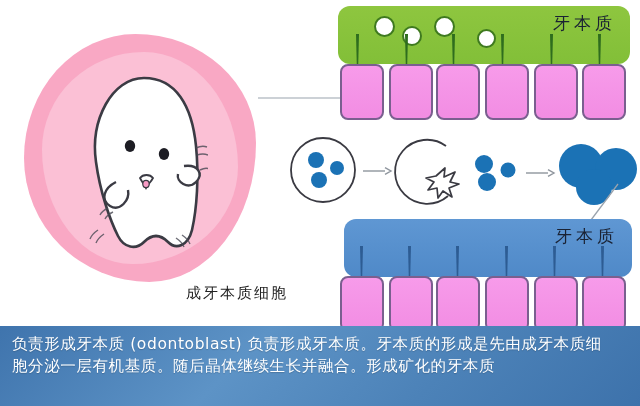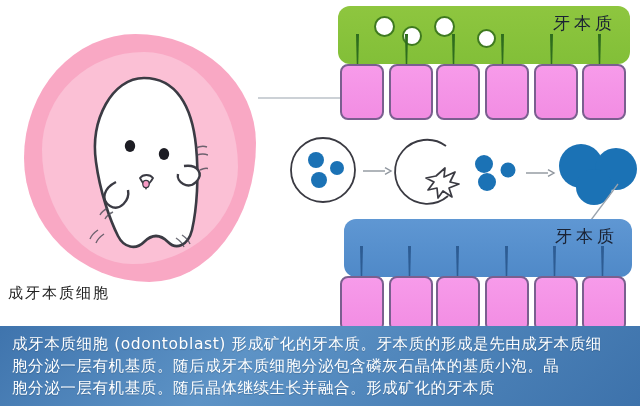--- a/index.html
+++ b/index.html
@@ -52,21 +52,21 @@
     width: 128px;
     height: 180px;
   }
   .ghost-svg { display: block; }
 
   #cell-label {
     position: absolute;
     left: 8px;
     top: 284px;
     width: 280px;
-    text-align: left;
+    text-align: right;
     font-size: 15px;
     color: #222222;
     letter-spacing: 2px;
     font-family: "DejaVu Sans", sans-serif;
   }
 
   
   #arrow-cell-to-matrix {
     position: absolute;
     left: 258px;
@@ -296,18 +296,17 @@
   </svg>
 
   <div class="cell-box" style="left:340px; top:276px;"></div>
   <div class="cell-box" style="left:389px; top:276px;"></div>
   <div class="cell-box" style="left:436px; top:276px;"></div>
   <div class="cell-box" style="left:485px; top:276px;"></div>
   <div class="cell-box" style="left:534px; top:276px;"></div>
   <div class="cell-box" style="left:582px; top:276px;"></div>
 
   <div id="caption-banner">
-    <div class="caption-line">成牙本质细胞 (odontoblast) 形成矿化的牙本质。牙本质的形成是先由成牙本质细</div>
-    <div class="caption-line">胞分泌一层有机基质。随后成牙本质细胞分泌包含磷灰石晶体的基质小泡。晶</div>
+    <div class="caption-line">负责形成牙本质 (odontoblast) 负责形成牙本质。牙本质的形成是先由成牙本质细</div>
     <div class="caption-line">胞分泌一层有机基质。随后晶体继续生长并融合。形成矿化的牙本质</div>
   </div>
 
 </div>
 
 </body></html>

